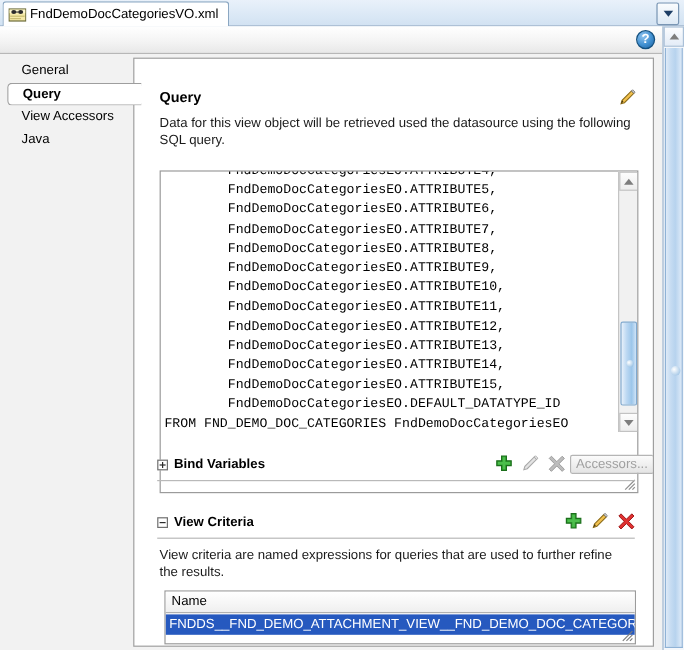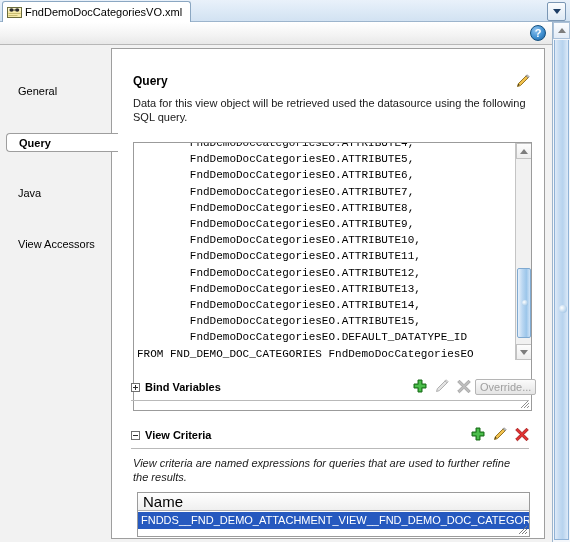--- a/index.html
+++ b/index.html
@@ -65,21 +65,21 @@
     background: #f2f2f2; box-sizing: border-box;
   }
 
   
   .navlist {
     position: absolute; left: 6px; top: 5px; width: 105px; height: 470px;
   }
   .nav-item {
     position: relative; height: 19px; line-height: 19px;
     padding-left: 12px; font-size: 11px; color: #000;
-    white-space: nowrap; box-sizing: border-box; margin-top: 32px;
+    white-space: nowrap; box-sizing: border-box;
   }
   .nav-item.selected {
     font-weight: bold;
     background: #ffffff;
     border: 1px solid #9e9e9e;
     border-right: none;
     border-top-left-radius: 4px;
     border-bottom-left-radius: 4px;
     width: 112px;
     z-index: 3;
@@ -166,21 +166,21 @@
   
   .vctable {
     position: absolute; left: 25px; top: 485px; width: 393px; height: 45px;
     border: 1px solid #9b9b9b; background: #ffffff; box-sizing: border-box;
     overflow: hidden;
   }
   .vc-header {
     position: absolute; left: 0; top: 0; width: 391px; height: 18px;
     background: linear-gradient(to bottom,#ffffff,#efefef);
     border-bottom: 1px solid #b0b0b0; box-sizing: border-box;
-    font-size: 15px; color: #000; line-height: 17px; padding-left: 5px;
+    font-size: 11px; color: #000; line-height: 17px; padding-left: 5px;
   }
   .vc-row {
     position: absolute; left: 0; top: 19px; width: 391px; height: 17px;
     background: #2659bf; color: #ffffff; font-size: 11px;
     line-height: 17px; padding-left: 3px; box-sizing: border-box;
     white-space: nowrap; overflow: hidden;
   }
 
   
   .outer-scroll {
@@ -231,22 +231,22 @@
 
   <div class="headerband">
     <div class="help-icon">?</div>
   </div>
 
   <div class="content">
 
     <div class="navlist">
       <div class="nav-item" style="top:0px;">General</div>
       <div class="nav-item selected">Query</div>
+      <div class="nav-item">View Accessors</div>
       <div class="nav-item">Java</div>
-      <div class="nav-item">View Accessors</div>
     </div>
 
     <div class="panel">
       <div class="panel-inner">
 
         <div class="section-title" style="left:21px; top:25px;">Query</div>
 
         <div class="pencil-big" style="left:403px; top:24px;">
           <svg width="16" height="16" viewBox="0 0 16 16">
             <path d="M2.5 13.5 L3.4 10.6 L11.2 2.8 L13.2 4.8 L5.4 12.6 Z" fill="#f2c14e" stroke="#8a6a17" stroke-width="0.9"></path>
@@ -311,21 +311,21 @@
             <svg width="16" height="16" viewBox="0 0 16 16">
               <path d="M2.5 13.5 L3.4 10.6 L11.2 2.8 L13.2 4.8 L5.4 12.6 Z" fill="#e3e3e3" stroke="#a8a8a8" stroke-width="0.9"></path>
               <path d="M11.2 2.8 L12.2 1.8 L14.2 3.8 L13.2 4.8 Z" fill="#ededed" stroke="#a8a8a8" stroke-width="0.8"></path>
             </svg>
           </div>
           <div class="ic" style="left:344px; top:329px;">
             <svg width="16" height="16" viewBox="0 0 16 16">
               <path d="M3.5 2.2 L8 6.7 L12.5 2.2 L14.3 4 L9.8 8.5 L14.3 13 L12.5 14.8 L8 10.3 L3.5 14.8 L1.7 13 L6.2 8.5 L1.7 4 Z" fill="#bdbdbd" stroke="#9a9a9a" stroke-width="0.8"></path>
             </svg>
           </div>
-          <div class="btn-override" style="left:363px; top:330px;">Override...</div>
+          <div class="btn-override" style="left:363px; top:330px;">Accessors...</div>
           <div class="sec-rule" style="left:19px; top:351px; width:398px;"></div>
         </div>
 
         <div class="sec-head" style="left:0;top:0;">
           <div class="twisty" style="left:19px; top:382px;">
             <span class="h"></span>
           </div>
           <div class="sec-label" style="left:33px; top:380px;">View Criteria</div>
 
           <div class="ic" style="left:358px; top:377px;">
@@ -342,21 +342,21 @@
             </svg>
           </div>
           <div class="ic" style="left:402px; top:377px;">
             <svg width="16" height="16" viewBox="0 0 16 16">
               <path d="M3.5 2.2 L8 6.7 L12.5 2.2 L14.3 4 L9.8 8.5 L14.3 13 L12.5 14.8 L8 10.3 L3.5 14.8 L1.7 13 L6.2 8.5 L1.7 4 Z" fill="#e03131" stroke="#9c1212" stroke-width="0.8"></path>
             </svg>
           </div>
           <div class="sec-rule" style="left:19px; top:399px; width:398px;"></div>
         </div>
 
-        <div class="para" style="left:21px; top:407px; width:390px;font-style:italic;">View criteria are named expressions for queries that are used to further refine the results.</div>
+        <div class="para" style="left:21px; top:407px; width:390px;">View criteria are named expressions for queries that are used to further refine the results.</div>
 
         <div class="vctable" style="top:443px;">
           <div class="vc-header">Name</div>
           <div class="vc-row">FNDDS__FND_DEMO_ATTACHMENT_VIEW__FND_DEMO_DOC_CATEGORIES__...</div>
           <div class="resize-grip">
             <svg width="11" height="11" viewBox="0 0 11 11">
               <g stroke="#7d7d7d" stroke-width="1">
                 <line x1="10" y1="2" x2="2" y2="10"></line>
                 <line x1="10" y1="5" x2="5" y2="10"></line>
                 <line x1="10" y1="8" x2="8" y2="10"></line>

